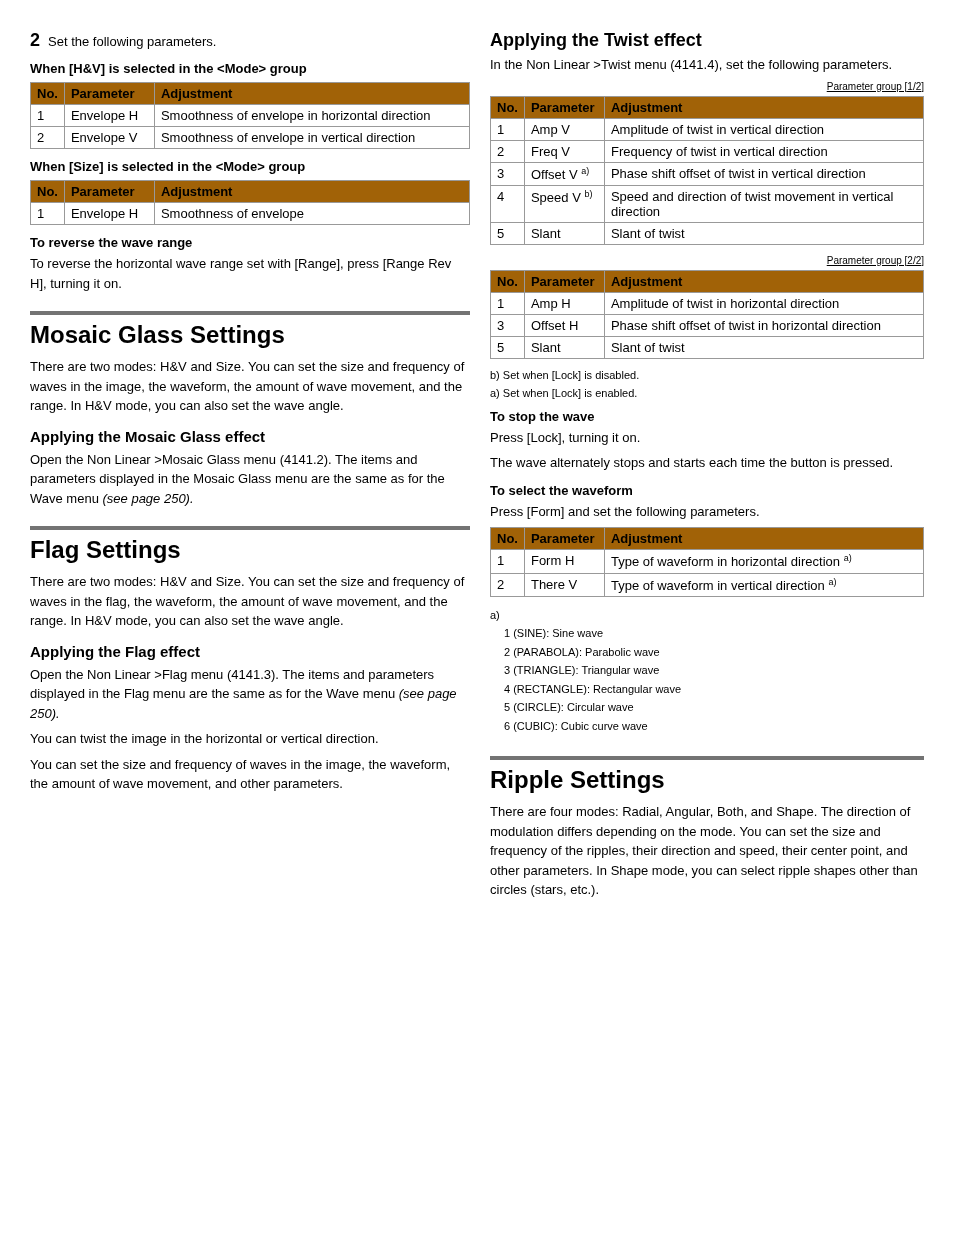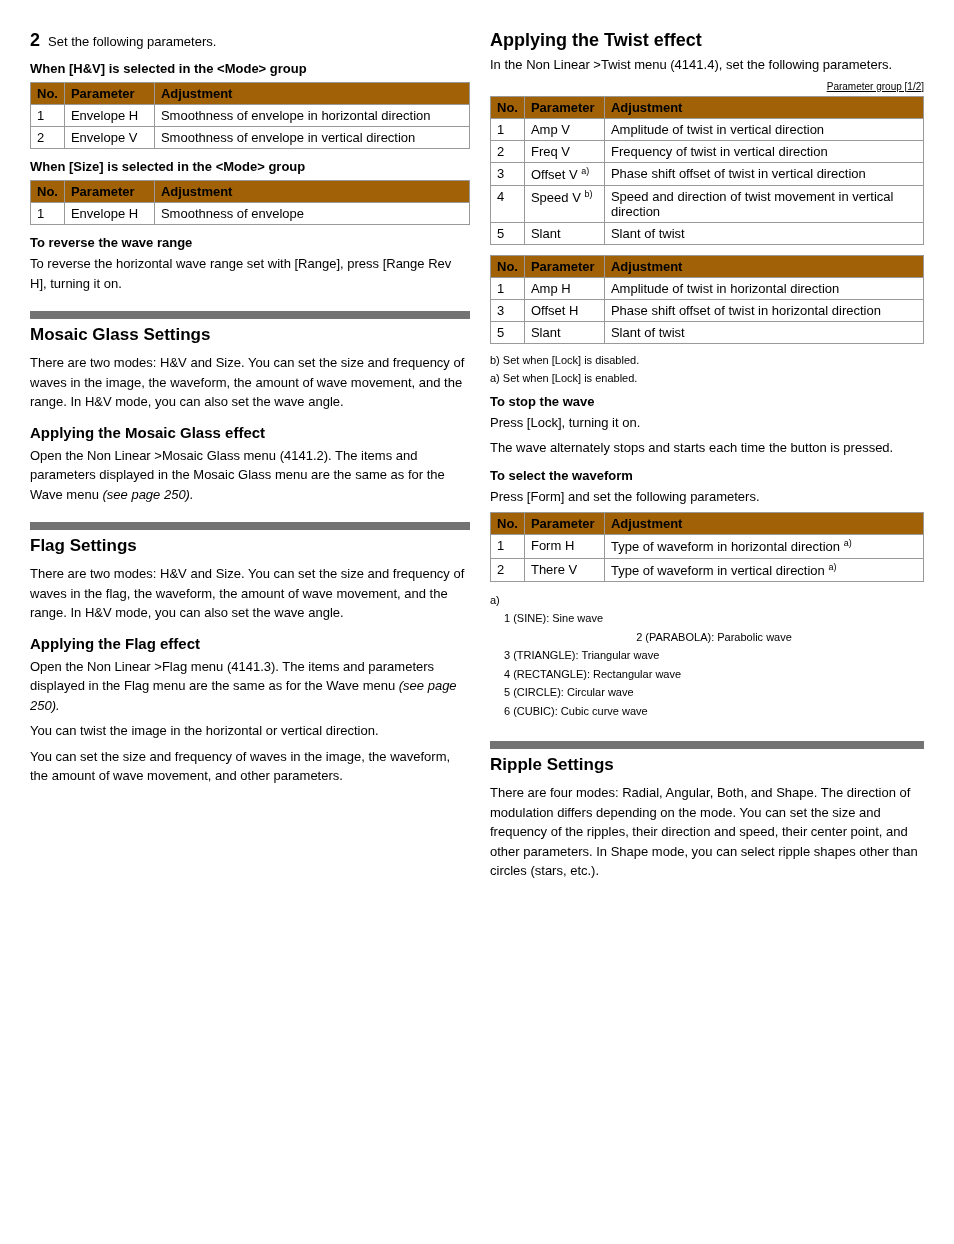--- a/index.html
+++ b/index.html
@@ -50,23 +50,23 @@
       padding: 3px 6px;
       vertical-align: top;
     }
     table td:first-child {
       width: 30px;
     }
     table td:nth-child(2) {
       width: 90px;
     }
     .section-heading {
-      font-size: 17px;
-      font-weight: bold;
-      border-top: 8px solid #737373;
+      font-size: 24px;
+      font-weight: bold;
+      border-top: 4px solid #737373;
       padding-top: 6px;
       margin-top: 18px;
       margin-bottom: 8px;
     }
     .subsection-heading {
       font-size: 15px;
       font-weight: bold;
       margin-top: 12px;
       margin-bottom: 5px;
     }
@@ -220,20 +220,21 @@
           <td>Speed and direction of twist movement in vertical direction</td>
         </tr>
         <tr>
           <td>5</td>
           <td>Slant</td>
           <td>Slant of twist</td>
         </tr>
       </tbody>
     </table>
 
+    <div class="param-group-label">Parameter group [2/2]</div>
     <table class="right-table">
       <thead>
         <tr>
           <th>No.</th>
           <th>Parameter</th>
           <th>Adjustment</th>
         </tr>
       </thead>
       <tbody>
         <tr>
@@ -280,21 +281,21 @@
         <tr>
           <td>2</td>
           <td>There V</td>
           <td>Type of waveform in vertical direction <sup>a)</sup></td>
         </tr>
       </tbody>
     </table>
 
     <div class="footnote-block">a)</div>
     <div class="footnote-block" style="padding-left:14px;">1 (SINE): Sine wave</div>
-    <div class="footnote-block" style="padding-left:14px;text-align:center;">2 (PARABOLA): Parabolic wave</div>
+    <div class="footnote-block" style="padding-left:14px;">2 (PARABOLA): Parabolic wave</div>
     <div class="footnote-block" style="padding-left:14px;">3 (TRIANGLE): Triangular wave</div>
     <div class="footnote-block" style="padding-left:14px;">4 (RECTANGLE): Rectangular wave</div>
     <div class="footnote-block" style="padding-left:14px;">5 (CIRCLE): Circular wave</div>
     <div class="footnote-block" style="padding-left:14px;">6 (CUBIC): Cubic curve wave</div>
 
     <div class="section-heading" style="margin-top:22px;">Ripple Settings</div>
     <div class="body-text">There are four modes: Radial, Angular, Both, and Shape. The direction of modulation differs depending on the mode. You can set the size and frequency of the ripples, their direction and speed, their center point, and other parameters. In Shape mode, you can select ripple shapes other than circles (stars, etc.).</div>
   </div>
 </div>
 

